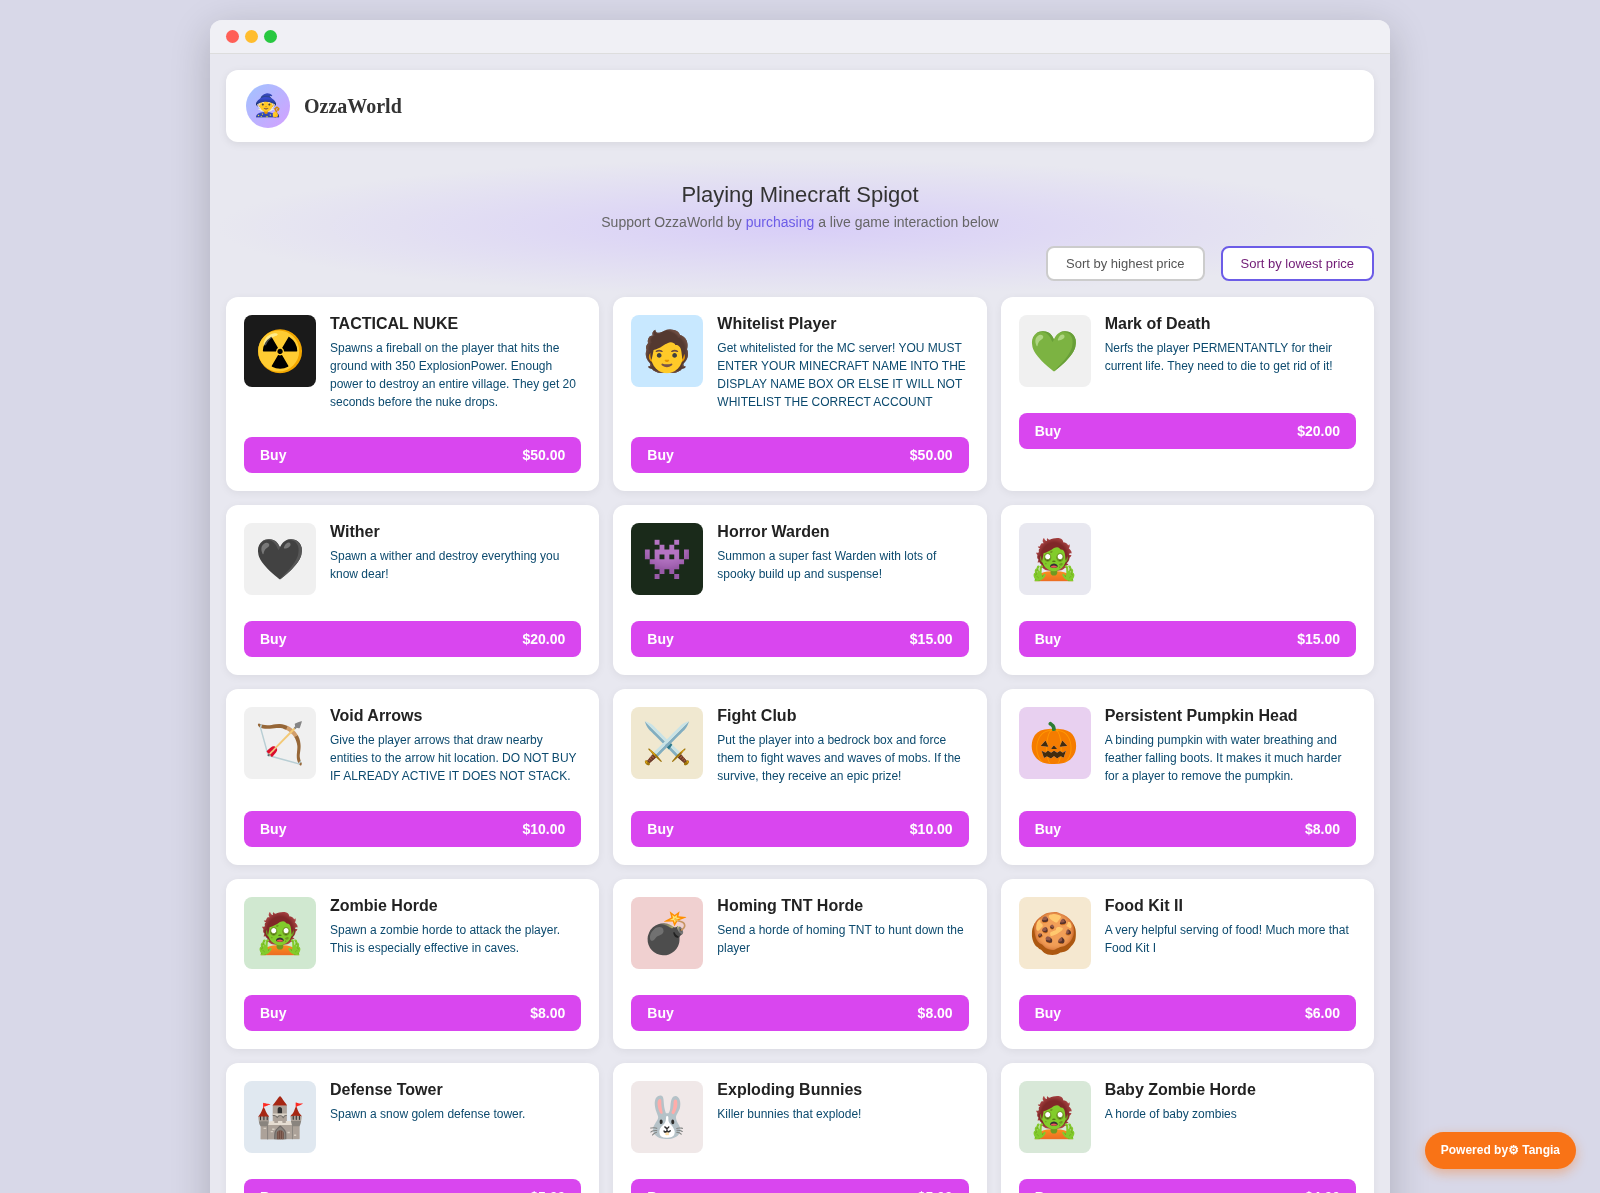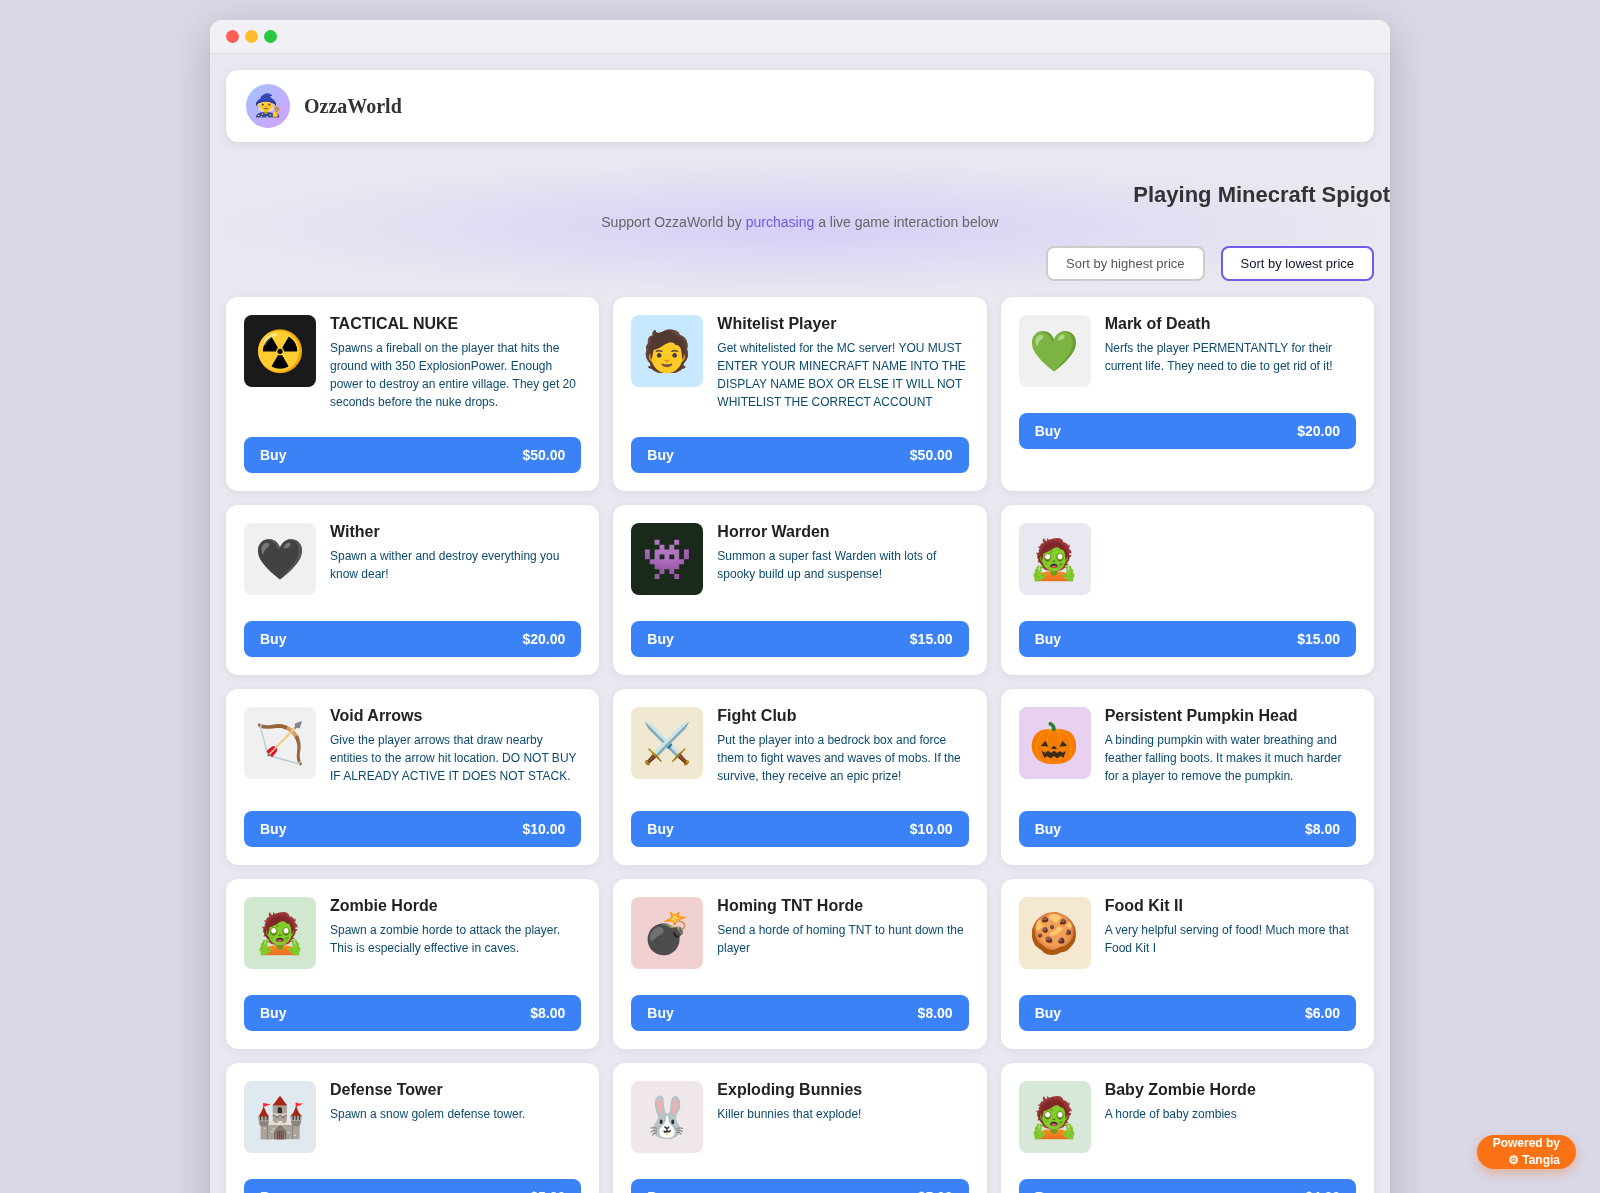--- a/index.html
+++ b/index.html
@@ -56,24 +56,23 @@
       font-weight: 600;
       color: #333;
       font-family: Liberation Serif, serif;
     }
     .page-header {
       text-align: center;
       padding: 24px 0 16px;
     }
     .page-header h1 {
       font-size: 22px;
-      font-weight: 700;
+      font-weight: 400;
       color: #333;
       margin-bottom: 6px;
-      text-align: right;
     }
     .page-header p {
       font-size: 14px;
       color: #666;
     }
     .page-header a { color: #6c5ce7; text-decoration: none; }
     .sort-bar {
       display: flex;
       justify-content: flex-end;
       padding: 0 16px 16px;
@@ -87,21 +86,21 @@
       border: 2px solid #6c5ce7;
       font-weight: 500;
     }
     .sort-btn.inactive {
       background: white;
       color: #555;
       border-color: #ccc;
     }
     .sort-btn.active {
       background: white;
-      color: #0f172a;
+      color: #701a75;
       border-color: #6c5ce7;
     }
     .grid {
       display: grid;
       grid-template-columns: repeat(3, 1fr);
       gap: 14px;
       padding: 0 16px 20px;
     }
     .card {
       background: white;
@@ -135,21 +134,21 @@
       color: #222;
       margin-bottom: 6px;
     }
     .card-desc {
       font-size: 12px;
       color: #0c4a6e;
       line-height: 1.5;
     }
     .buy-btn {
       margin-top: auto;
-      background: #3b82f6;
+      background: #d946ef;
       color: white;
       border: none;
       border-radius: 8px;
       padding: 10px 0;
       width: 100%;
       display: flex;
       justify-content: space-between;
       align-items: center;
       cursor: pointer;
       padding: 10px 16px;
@@ -157,26 +156,25 @@
       font-weight: 600;
       margin-top: 14px;
     }
     .powered-badge {
       position: fixed;
       bottom: 24px;
       right: 24px;
       background: #f97316;
       color: white;
       border-radius: 50px;
-      padding: 0 16px;
+      padding: 10px 16px;
       font-size: 12px;
       font-weight: 600;
       display: flex;
-      flex-direction: column;
-      align-items: flex-end;
+      align-items: flex-start;
       line-height: 1.4;
       box-shadow: 0 4px 12px rgba(249,115,22,0.4);
     }
     .hero-bg {
       background: radial-gradient(ellipse at center, rgba(200,180,255,0.5) 0%, transparent 70%);
       padding: 0;
     }
   </style>
 </head>
 <body>

